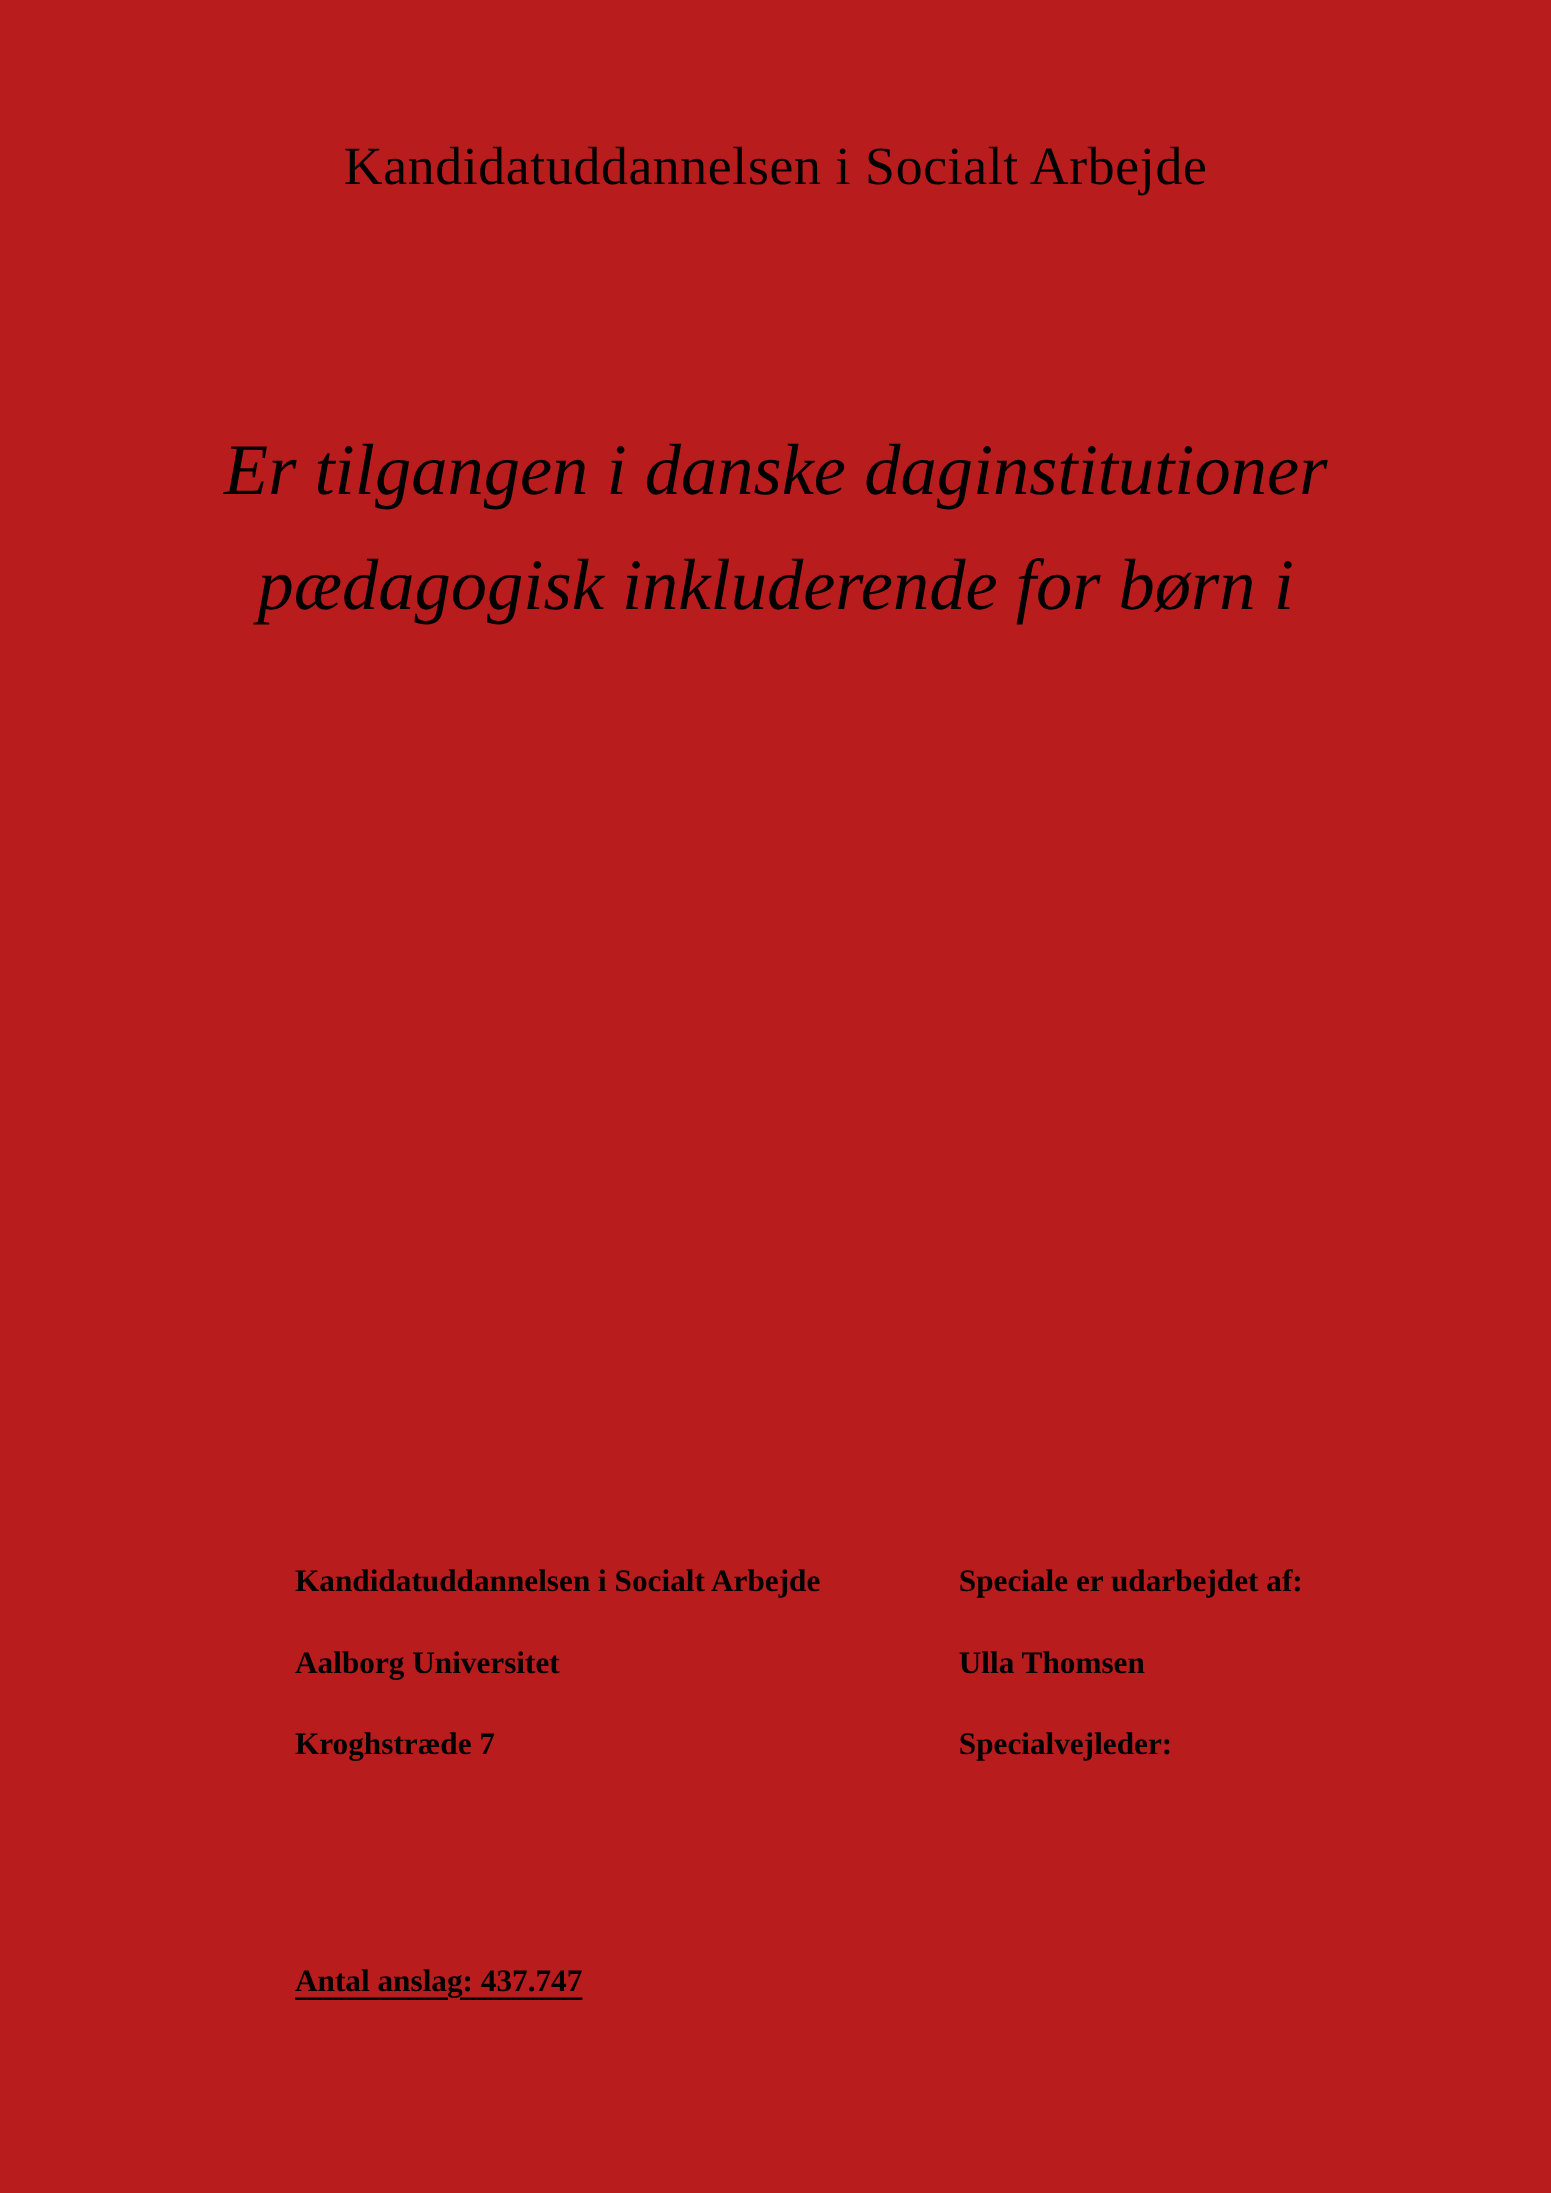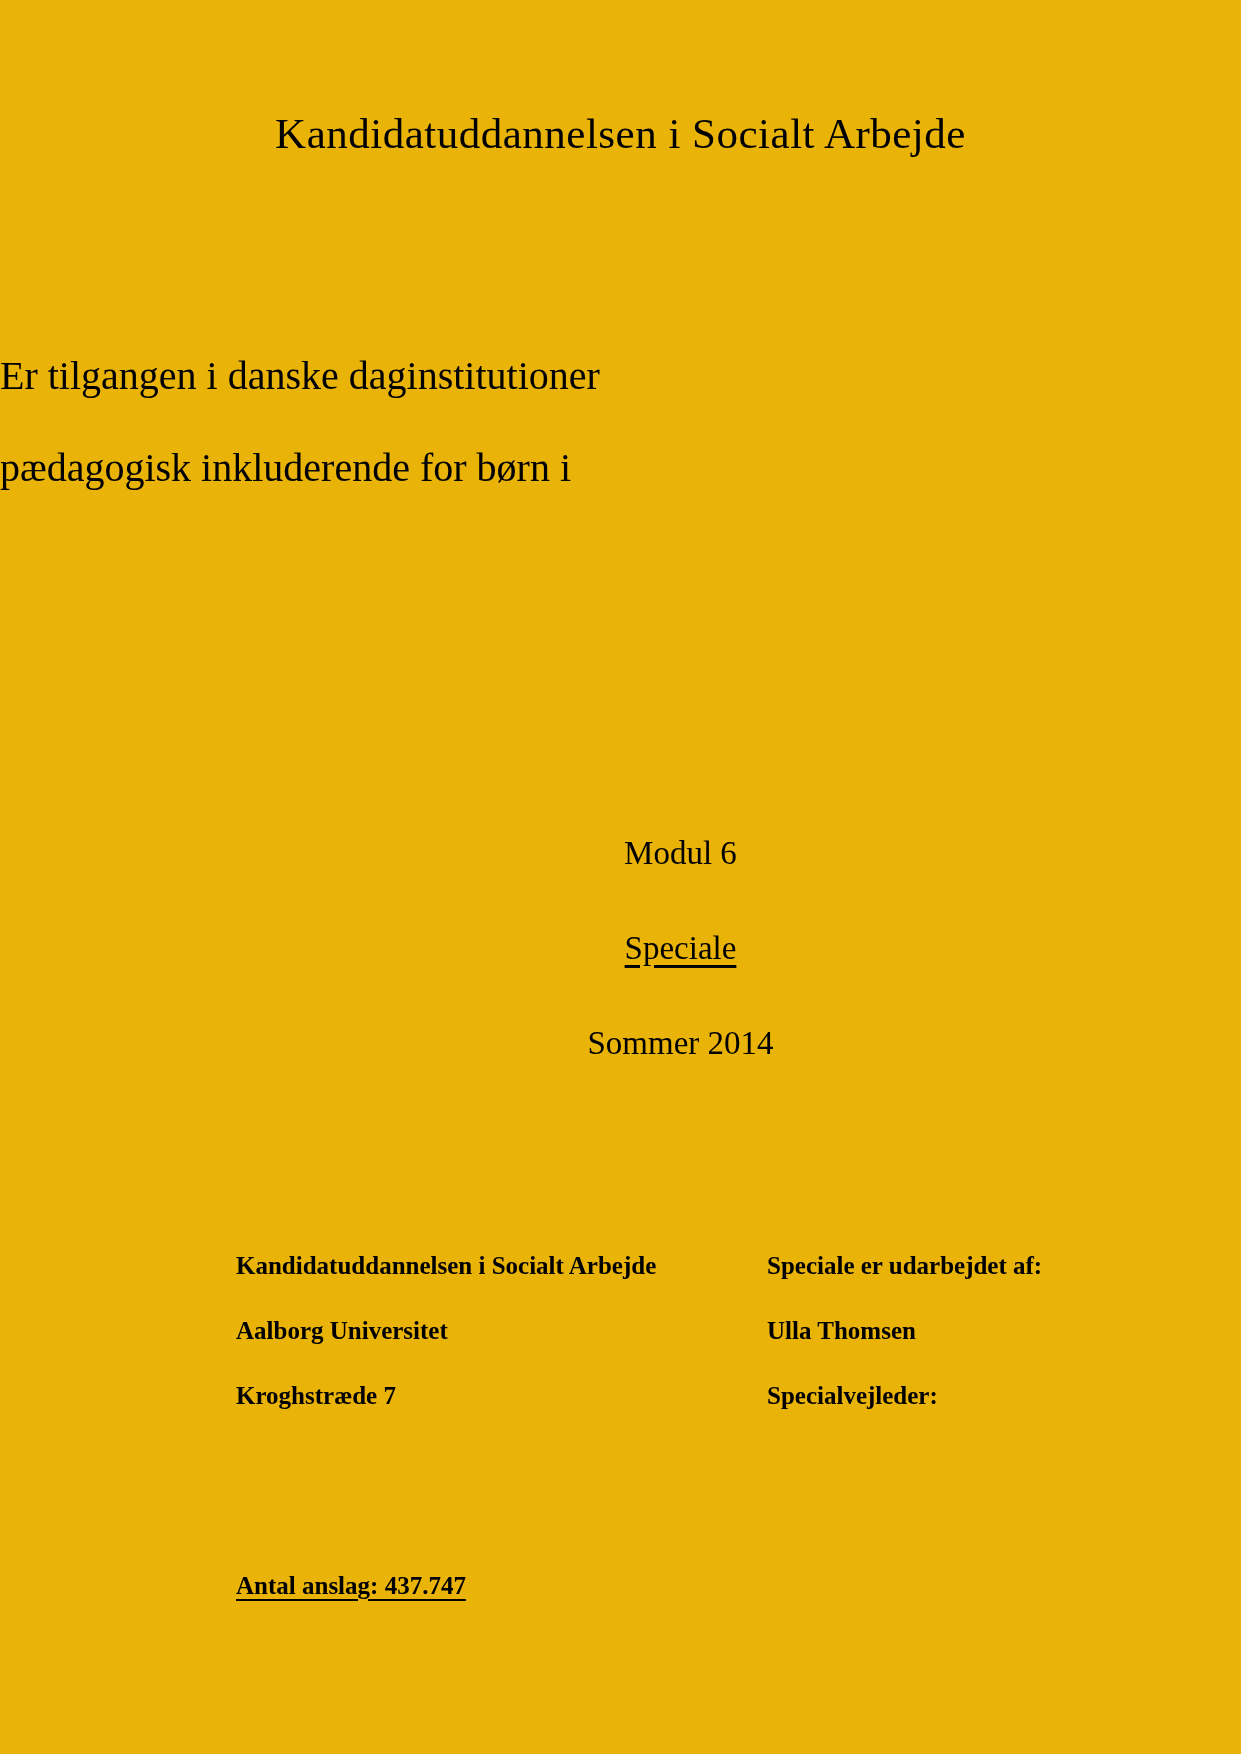--- a/index.html
+++ b/index.html
@@ -4,43 +4,44 @@
 <style>
   html, body {
     margin: 0;
     padding: 0;
     background: #ffffff;
   }
   .page {
     position: relative;
     width: 1241px;
     height: 1754px;
-    background: #eab308;
+    background: #b91c1c;
     font-family: "Liberation Serif", "DejaVu Serif", serif;
     color: #000000;
     overflow: hidden;
   }
   .header-title {
     position: absolute;
     top: 108px;
     left: 0;
     right: 0;
     text-align: center;
     font-size: 43px;
     line-height: 1.2;
     letter-spacing: 0.5px;
   }
   .main-title {
     position: absolute;
     top: 330px;
     left: 0;
     right: 0;
-    text-align: left;
-    font-size: 40px;
+    text-align: center;
+    font-size: 58px;
     line-height: 92px;
+    font-style: italic;
   }
   .center-block {
     position: absolute;
     top: 832px;
     left: 120px;
     right: 0;
     text-align: center;
     font-size: 33px;
   }
   .center-block .row {
@@ -86,25 +87,20 @@
 
 <div class="page">
 
   <div class="header-title">Kandidatuddannelsen i Socialt Arbejde</div>
 
   <div class="main-title">
     <div>Er tilgangen i danske daginstitutioner</div>
     <div>pædagogisk inkluderende for børn i</div>
   </div>
 
-  <div class="center-block">
-    <div class="row">Modul 6</div>
-    <div class="row underlined">Speciale</div>
-    <div class="row">Sommer 2014</div>
-  </div>
 
   <div class="footer-cols">
     <div class="line-row">
       <div class="col-left">Kandidatuddannelsen i Socialt Arbejde</div>
       <div class="col-right">Speciale er udarbejdet af:</div>
     </div>
     <div class="line-row">
       <div class="col-left">Aalborg Universitet</div>
       <div class="col-right">Ulla Thomsen</div>
     </div>

